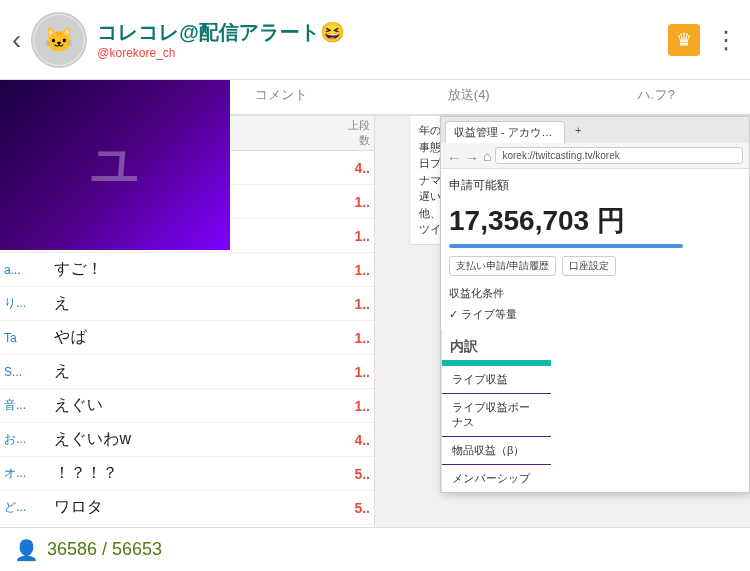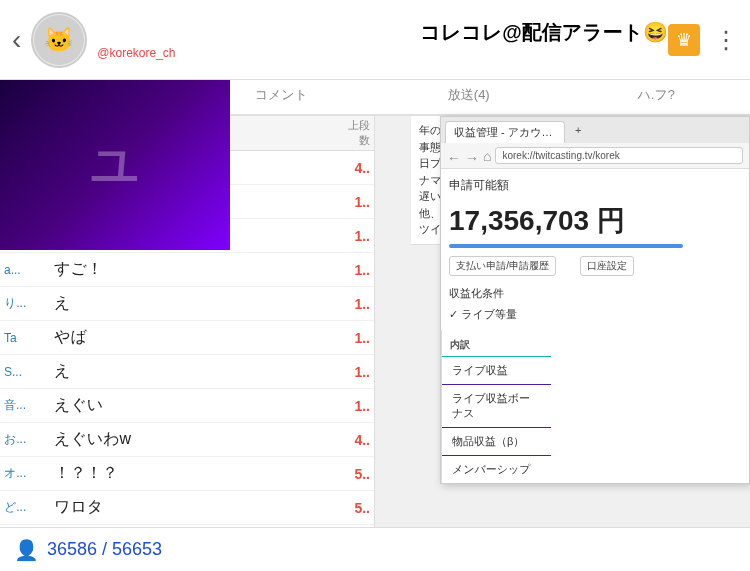--- a/index.html
+++ b/index.html
@@ -49,22 +49,21 @@
       align-items: center;
       justify-content: center;
       font-size: 24px;
     }
     .channel-info {
       flex: 1;
     }
     .channel-name {
       font-size: 20px;
       font-weight: bold;
-      color: #000000;
-      text-align: right;
+      color: #0f766e;
     }
     .channel-handle {
       font-size: 12px;
       color: #ef4444;
     }
     .header-icons {
       display: flex;
       align-items: center;
       gap: 14px;
     }
@@ -266,21 +265,21 @@
     }
     .amount-bar {
       height: 4px;
       background: #4a90e2;
       width: 80%;
       margin-bottom: 8px;
       border-radius: 2px;
     }
     .browser-action-btns {
       display: flex;
-      gap: 24px;
+      gap: 6px;
       font-size: 10px;
       margin-bottom: 10px;
     }
     .browser-action-btn {
       border: 1px solid #ccc;
       border-radius: 3px;
       padding: 2px 6px;
       color: #444;
       cursor: pointer;
       background: #fff;
@@ -340,21 +339,21 @@
       align-items: center;
       padding: 0 14px;
       gap: 8px;
     }
     .person-icon {
       font-size: 20px;
       color: #888;
     }
     .viewer-count {
       font-size: 18px;
-      color: #1d4ed8;
+      color: #4d7c0f;
       text-align: center;
     }
   </style>
 </head>
 <body>
 
 <div class="header">
   <span class="back-btn">‹</span>
   <div class="avatar">
     <div class="avatar-inner">🐱</div>
@@ -488,21 +487,21 @@
       <div class="amount-bar"></div>
       <div class="browser-action-btns">
         <div class="browser-action-btn">支払い申請/申請履歴</div>
         <div class="browser-action-btn">口座設定</div>
       </div>
       <div class="earnings-section">収益化条件</div>
       <div class="earnings-check">✓ ライブ等量</div>
     </div>
 
     <div style="width:110px; background:#fff; border-left:1px solid #ddd; padding-top:4px;">
-      <div style="padding:4px 8px; font-size:10px; font-weight:bold; color:#555; border-bottom:1px solid #14b8a6;">内訳</div>
+      <div style="padding:4px 8px; font-size:14px; font-weight:bold; color:#555; border-bottom:6px solid #14b8a6;">内訳</div>
       <div class="browser-menu-item">ライブ収益</div>
       <div class="browser-menu-item">ライブ収益ボーナス</div>
       <div class="browser-menu-item">物品収益（β）</div>
       <div class="browser-menu-item">メンバーシップ</div>
     </div>
   </div>
 </div>
 
 <div class="bottom-bar">
   <span class="person-icon">👤</span>

